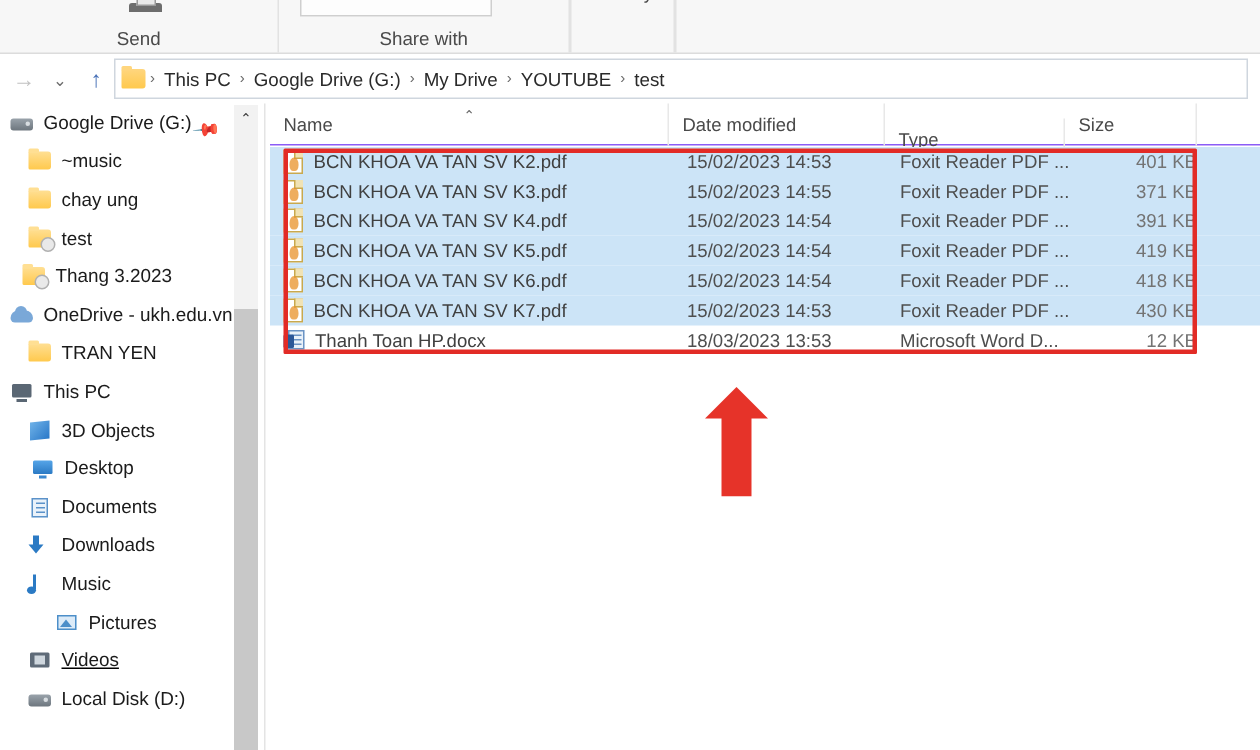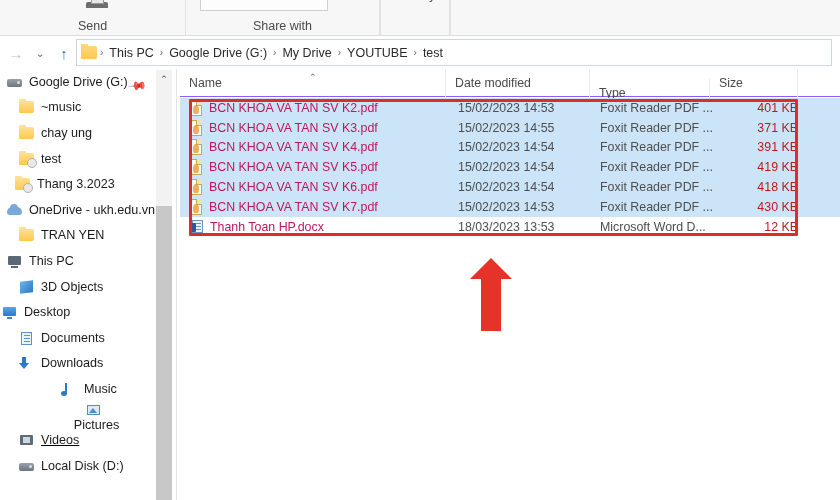--- a/index.html
+++ b/index.html
@@ -334,33 +334,33 @@
     display: flex; align-items: center;
     font-size: 12.4px;
     font-family: "Liberation Sans", sans-serif;
     white-space: nowrap;
   }
   .frow.sel { background: #cce4f7; }
   .cell-name {
     position: absolute; left: 9px;
     display: flex; align-items: center;
   }
-  .cell-name .nm { color: #be185d; margin-left: 7px; }
+  .cell-name .nm { color: #404040; margin-left: 7px; }
   .cell-date {
     position: absolute; left: 278px;
     color: #4e4e4e;
   }
   .cell-type {
     position: absolute; left: 420px;
     color: #4e4e4e;
   }
   .cell-size {
     position: absolute; left: 500px; width: 118px;
     text-align: right;
-    color: #b91c1c;
+    color: #737373;
   }
 
   
   .ic-pdf {
     position: relative;
     width: 13px; height: 16px;
     background: #ffffff;
     border: 1px solid #c9a94e;
     flex: 0 0 auto;
   }
@@ -509,45 +509,45 @@
           <span class="ic-pc"></span>
         </span>
         <span class="lbl">This PC</span>
       </div>
       <div class="nav-row" style="padding-left: 18px;">
         <span class="nav-ico">
           <span class="ic-3d"></span>
         </span>
         <span class="lbl">3D Objects</span>
       </div>
-      <div class="nav-row" style="padding-left: 1px;">
+      <div class="nav-row" style="padding-left: 20px;">
         <span class="nav-ico">
           <span class="ic-desktop"></span>
         </span>
         <span class="lbl">Desktop</span>
       </div>
       <div class="nav-row" style="padding-left: 18px;">
         <span class="nav-ico">
           <span class="ic-doc"></span>
         </span>
         <span class="lbl">Documents</span>
       </div>
       <div class="nav-row" style="padding-left: 18px;">
         <span class="nav-ico">
           <span class="ic-down"></span>
         </span>
         <span class="lbl">Downloads</span>
       </div>
-      <div class="nav-row" style="padding-left: 18px; margin-left: 43px;">
+      <div class="nav-row" style="padding-left: 18px;">
         <span class="nav-ico">
           <span class="ic-music"></span>
         </span>
         <span class="lbl">Music</span>
       </div>
-      <div class="nav-row" style="padding-left: 36px; flex-direction: column;">
+      <div class="nav-row" style="padding-left: 36px;">
         <span class="nav-ico">
           <span class="ic-pic"></span>
         </span>
         <span class="lbl">Pictures</span>
       </div>
       <div class="nav-row" style="padding-left: 18px; text-decoration: underline;">
         <span class="nav-ico">
           <span class="ic-vid"></span>
         </span>
         <span class="lbl">Videos</span>

